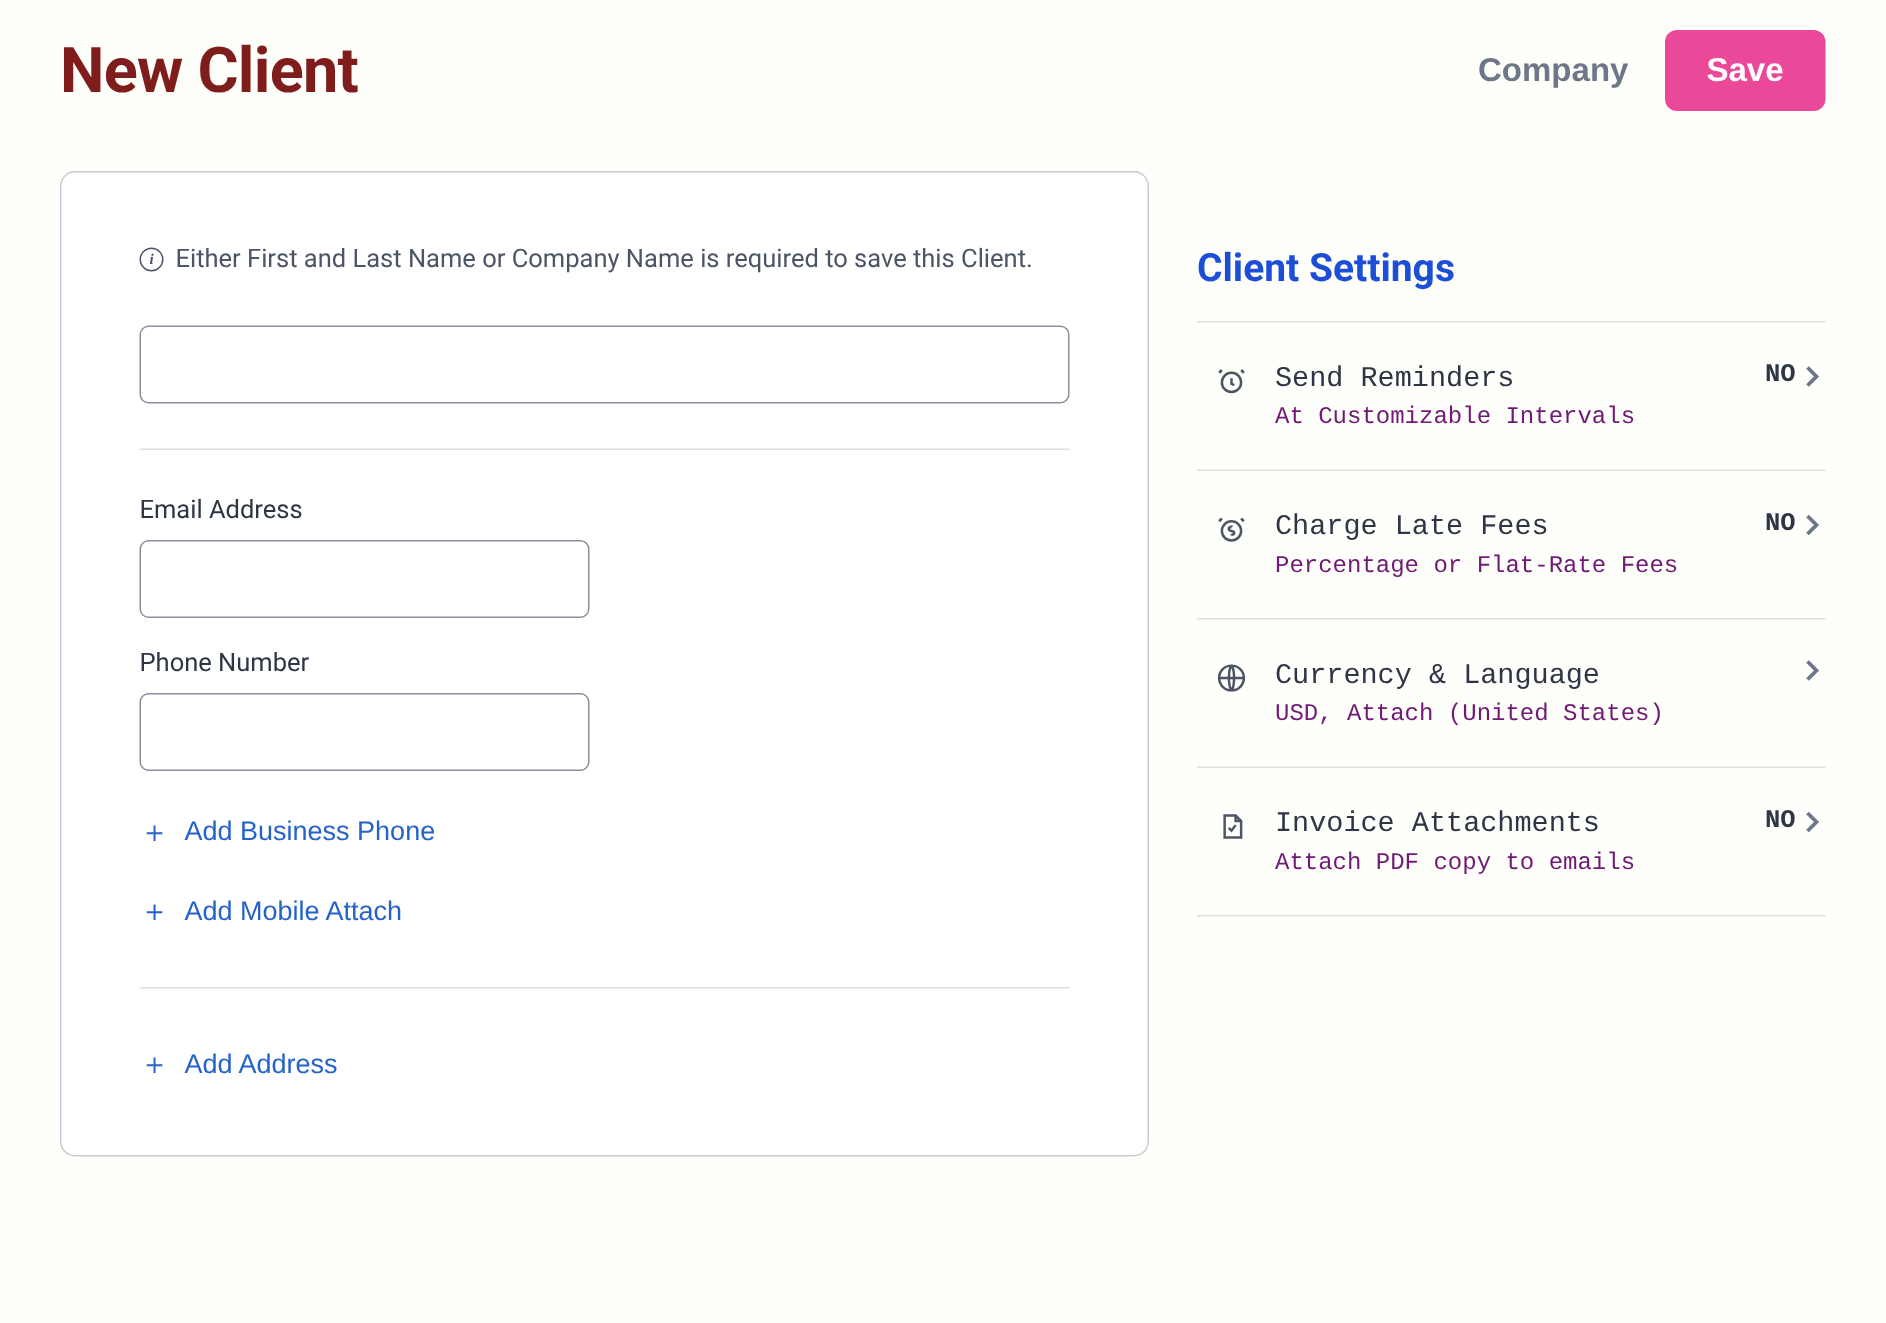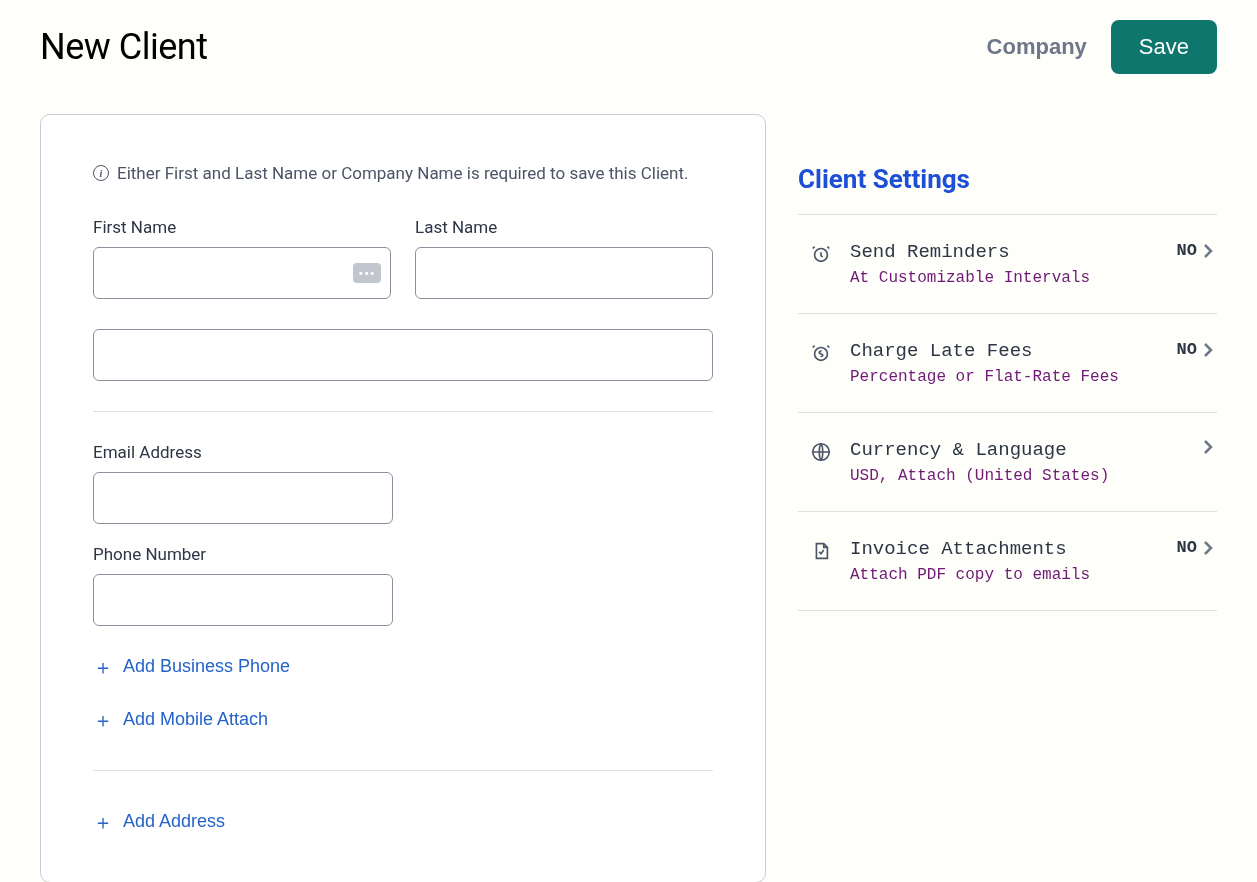--- a/index.html
+++ b/index.html
@@ -13,45 +13,45 @@
       color: #0e1e3e;
       padding: 20px 40px 40px 40px;
     }
     .header {
       display: flex;
       justify-content: space-between;
       align-items: center;
       margin-bottom: 40px;
     }
     .page-title {
-      font-size: 36px;
-      font-weight: 400;
-      color: #000000;
+      font-size: 42px;
+      font-weight: 700;
+      color: #7f1d1d;
       letter-spacing: -0.5px;
     }
     .header-actions {
       display: flex;
       align-items: center;
       gap: 24px;
     }
     .cancel-btn {
       background: none;
       border: none;
       font-size: 22px;
       font-weight: 600;
       color: #6d7788;
       cursor: pointer;
     }
     .save-btn {
-      background: #0f766e;
+      background: #ec4899;
       border: none;
       border-radius: 8px;
       padding: 14px 28px;
       font-size: 22px;
-      font-weight: 400;
+      font-weight: 700;
       color: #fff;
       cursor: pointer;
     }
     .content {
       display: flex;
       gap: 32px;
     }
     .form-card {
       flex: 0 0 auto;
       width: 726px;
@@ -232,33 +232,20 @@
 
 <div class="content">
 
   <div class="form-card">
 
     <div class="info-row">
       <span class="info-icon">i</span>
       <span>Either First and Last Name or Company Name is required to save this Client.</span>
     </div>
 
-    <div class="name-row">
-      <div class="field half">
-        <label class="field-label">First Name</label>
-        <div class="first-name-wrap">
-          <input type="text" class="text-input" value="" style="">
-          <span class="autofill-chip">•••</span>
-        </div>
-      </div>
-      <div class="field half">
-        <label class="field-label">Last Name</label>
-        <input type="text" class="text-input" value="" style="">
-      </div>
-    </div>
 
     <div class="field full-field">
       <input type="text" class="text-input" value="" style="">
     </div>
 
     <div class="divider"></div>
 
     <div class="field full-field">
       <label class="field-label">Email Address</label>
       <input type="text" class="text-input narrow" value="" style="">

